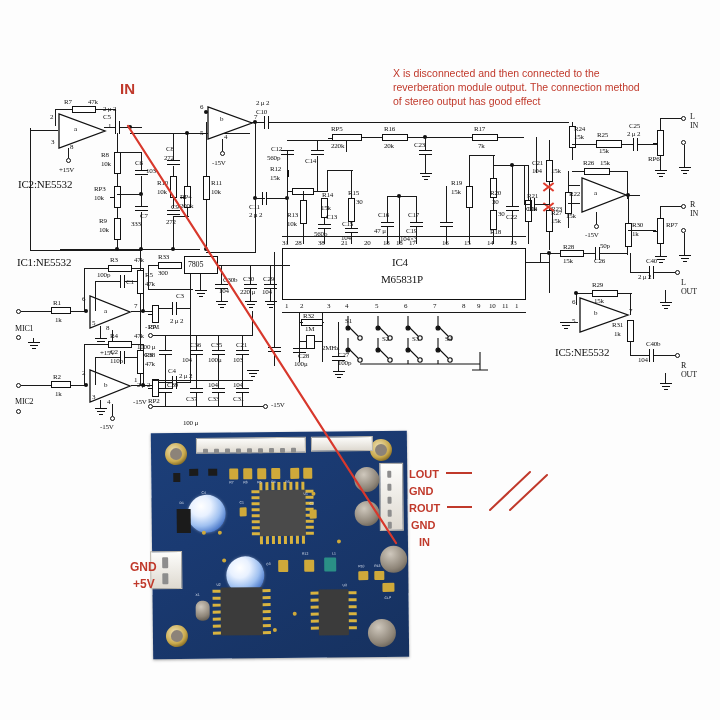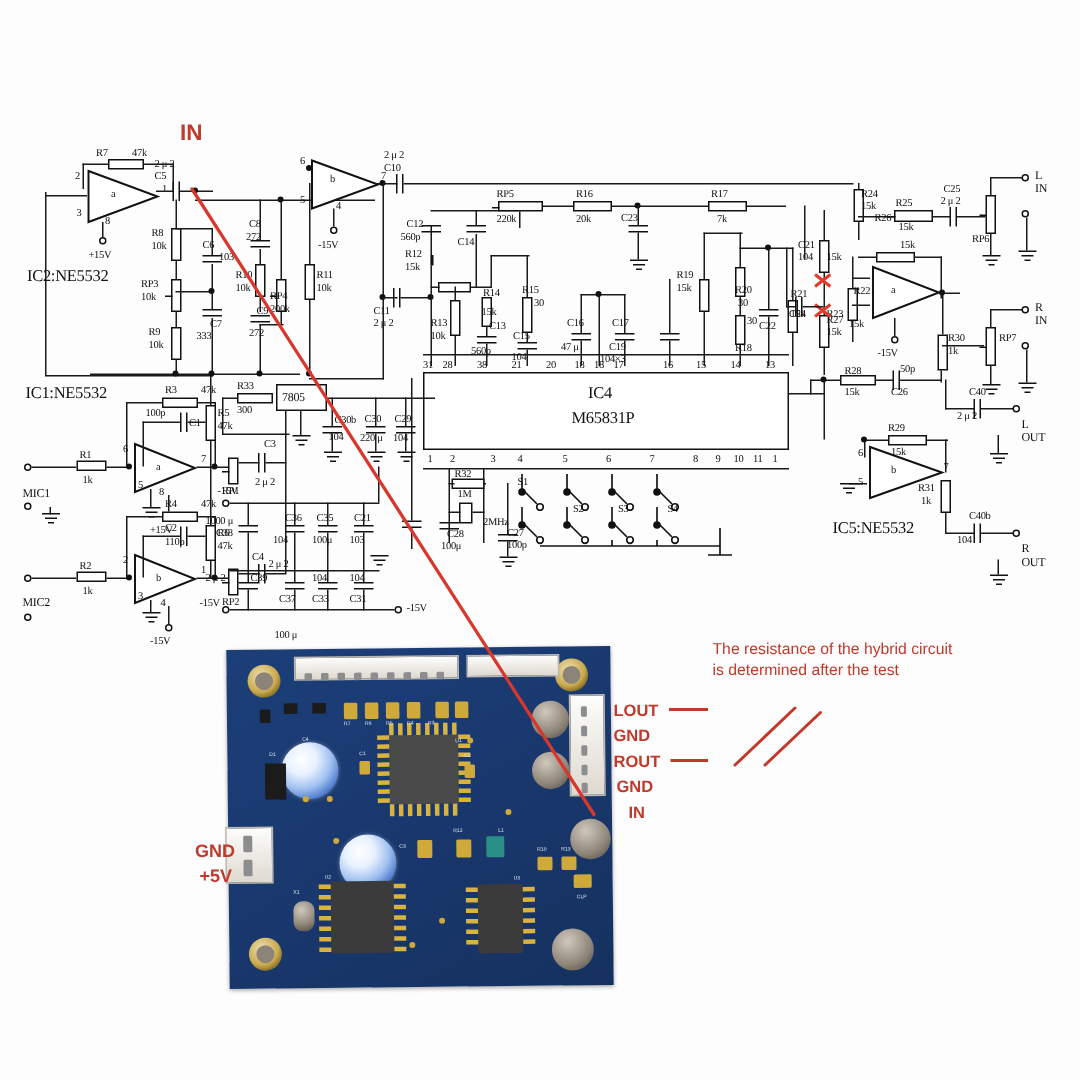--- a/index.html
+++ b/index.html
@@ -65,20 +65,23 @@
   .smd{position:absolute;background:#1b1b1b;}
   .conn{position:absolute;background:linear-gradient(180deg,#fdfdfb,#ded9d0);border:1px solid #bdb8ad;box-sizing:border-box;}
   .cpin{position:absolute;background:#8d8d8d;border-radius:1px;}
   .silk{position:absolute;color:#dfe6f2;font-size:3.4px;font-family:"Liberation Sans",sans-serif;white-space:pre;}
 </style>
 </head>
 <body>
 
 <div id="stage">
 
+  <div class="anno" style="left:393px;top:66px;">X is disconnected and then connected to the
+reverberation module output. The connection method
+of stereo output has good effect</div>
 
   <div class="anno b" style="left:120px;top:82px;font-size:15px;">IN</div>
 
   <div class="lbl bg" style="left:17px;top:258px;">IC1:NE5532</div>
 
   <div class="lbl" style="left:15px;top:325px;">MIC1</div>
   <div class="term" style="left:16px;top:309px;"></div>
   <div class="term" style="left:16px;top:335px;"></div>
   <div class="wire wh" style="left:21px;top:311px;width:30px;"></div>
   <div class="gnd" style="left:28px;top:342px;">
@@ -707,21 +710,21 @@
     </div>
   <div class="term" style="left:681px;top:140px;"></div>
   <div class="wire wv" style="left:684px;top:145px;height:22px;"></div>
   <div class="gnd" style="left:679px;top:167px;">
       <i></i>
       <i></i>
       <i></i>
     </div>
 
   <div class="res-h" style="left:584px;top:168px;width:26px;"></div>
-  <div class="lbl sm" style="left:583px;top:142px;">R26</div>
+  <div class="lbl sm" style="left:583px;top:160px;">R26</div>
   <div class="lbl sm" style="left:600px;top:160px;">15k</div>
   <div class="wire wh" style="left:572px;top:171px;width:12px;"></div>
   <div class="wire wh" style="left:610px;top:171px;width:18px;"></div>
   <div class="wire wv" style="left:627px;top:171px;height:28px;"></div>
 
   <div class="res-v" style="left:546px;top:160px;height:22px;"></div>
   <div class="lbl sm" style="left:551px;top:160px;margin-top:46px;">R23</div>
   <div class="lbl sm" style="left:551px;top:168px;">15k</div>
   <div class="wire wv" style="left:549px;top:140px;height:20px;"></div>
   <div class="wire wv" style="left:549px;top:182px;height:20px;"></div>
@@ -1028,22 +1031,20 @@
   <div class="anno b" style="left:409px;top:484px;font-size:11px;">GND</div>
   <div class="anno b" style="left:409px;top:501px;font-size:11px;">ROUT</div>
   <div class="anno b" style="left:411px;top:518px;font-size:11px;">GND</div>
   <div class="anno b" style="left:419px;top:535px;font-size:11px;">IN</div>
   <div class="wire wh" style="left:446px;top:472px;width:26px;background:#c0392b;height:1.6px;"></div>
   <div class="wire wh" style="left:447px;top:506px;width:25px;background:#c0392b;height:1.6px;"></div>
 
   <div class="anno b" style="left:130px;top:560px;font-size:12px;">GND</div>
   <div class="anno b" style="left:133px;top:577px;font-size:12px;">+5V</div>
 
-  <div class="anno" style="left:475px;top:426px;">The resistance of the hybrid circuit
-is determined after the test</div>
   <svg style="position:absolute;left:485px;top:460px;" width="70" height="55">
     <g stroke="#c0392b" stroke-width="2" stroke-linecap="round">
       <line x1="5" y1="50" x2="45" y2="12"></line>
       <line x1="25" y1="50" x2="62" y2="15"></line>
     </g>
   </svg>
 
   <svg style="position:absolute;left:0;top:0;width:720px;height:720px;pointer-events:none;">
     <line x1="128" y1="126" x2="396" y2="543" stroke="#d8382c" stroke-width="2.2" stroke-linecap="round"></line>
   </svg>

